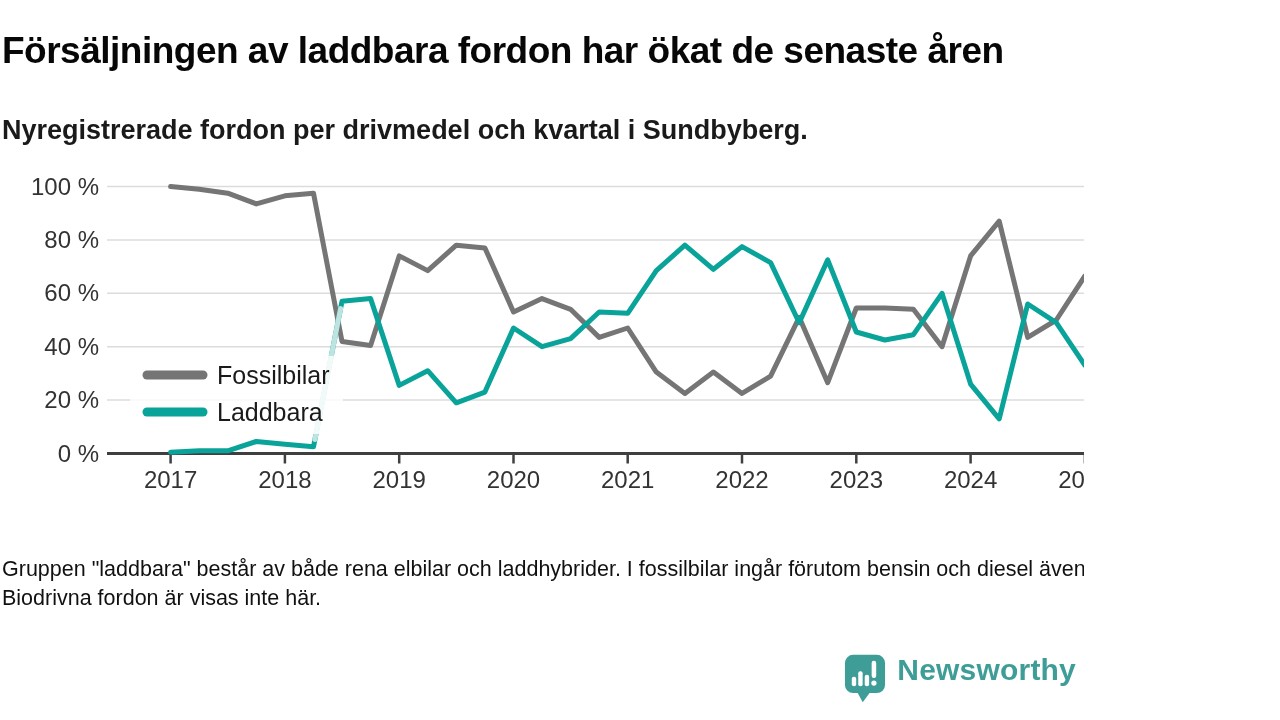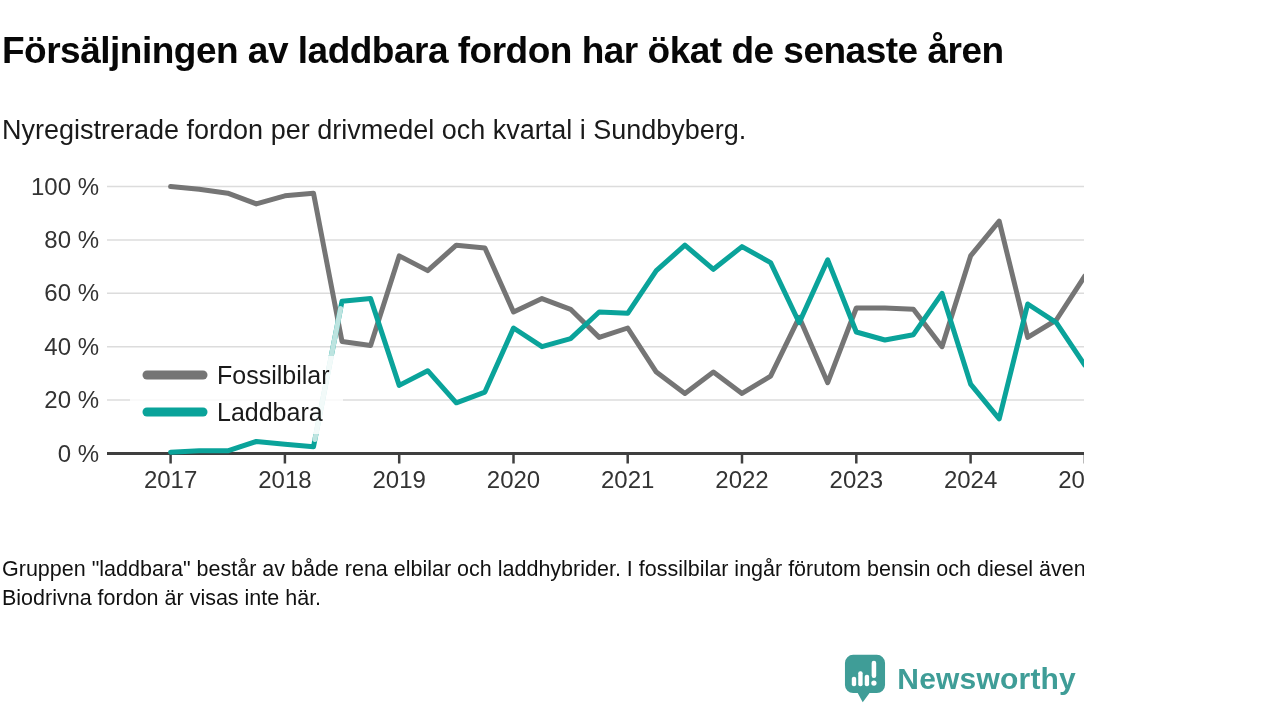--- a/index.html
+++ b/index.html
@@ -6,31 +6,31 @@
   .page{
     position:relative;width:1084px;height:720px;background:#ffffff;
     font-family:"Liberation Sans",sans-serif;overflow:hidden;
   }
   .title{
     position:absolute;left:2px;top:30px;margin:0;width:1240px;
     font-size:37px;font-weight:bold;color:#070707;letter-spacing:-0.5px;
   }
   .subtitle{
     position:absolute;left:2px;top:115px;margin:0;width:1240px;
-    font-size:27px;font-weight:400;color:#1a1a1a;
+    font-size:27px;font-weight:700;color:#1a1a1a;
   }
   .chartwrap{position:absolute;left:0;top:170px;width:1280px;height:335px;}
   svg text.ticklabel{font:24px "Liberation Sans",sans-serif;fill:#333333;}
   svg text.legendlabel{font:25px "Liberation Sans",sans-serif;fill:#1a1a1a;}
   .footnote{
     position:absolute;left:2px;top:555px;margin:0;width:1232px;
     font-size:21.5px;line-height:1.37;color:#111111;
   }
   .brand{
-    position:absolute;right:8px;bottom:16px;display:flex;align-items:center;gap:10px;
+    position:absolute;right:8px;bottom:16px;display:flex;align-items:flex-start;gap:10px;
   }
   .brand-text{font-size:30px;font-weight:600;letter-spacing:0.2px;}
 </style>
 </head>
 <body>
 
 <div class="page">
 
   <h1 class="title">Försäljningen av laddbara fordon har ökat de senaste åren</h1>
   <p class="subtitle">Nyregistrerade fordon per drivmedel och kvartal i Sundbyberg.</p>

